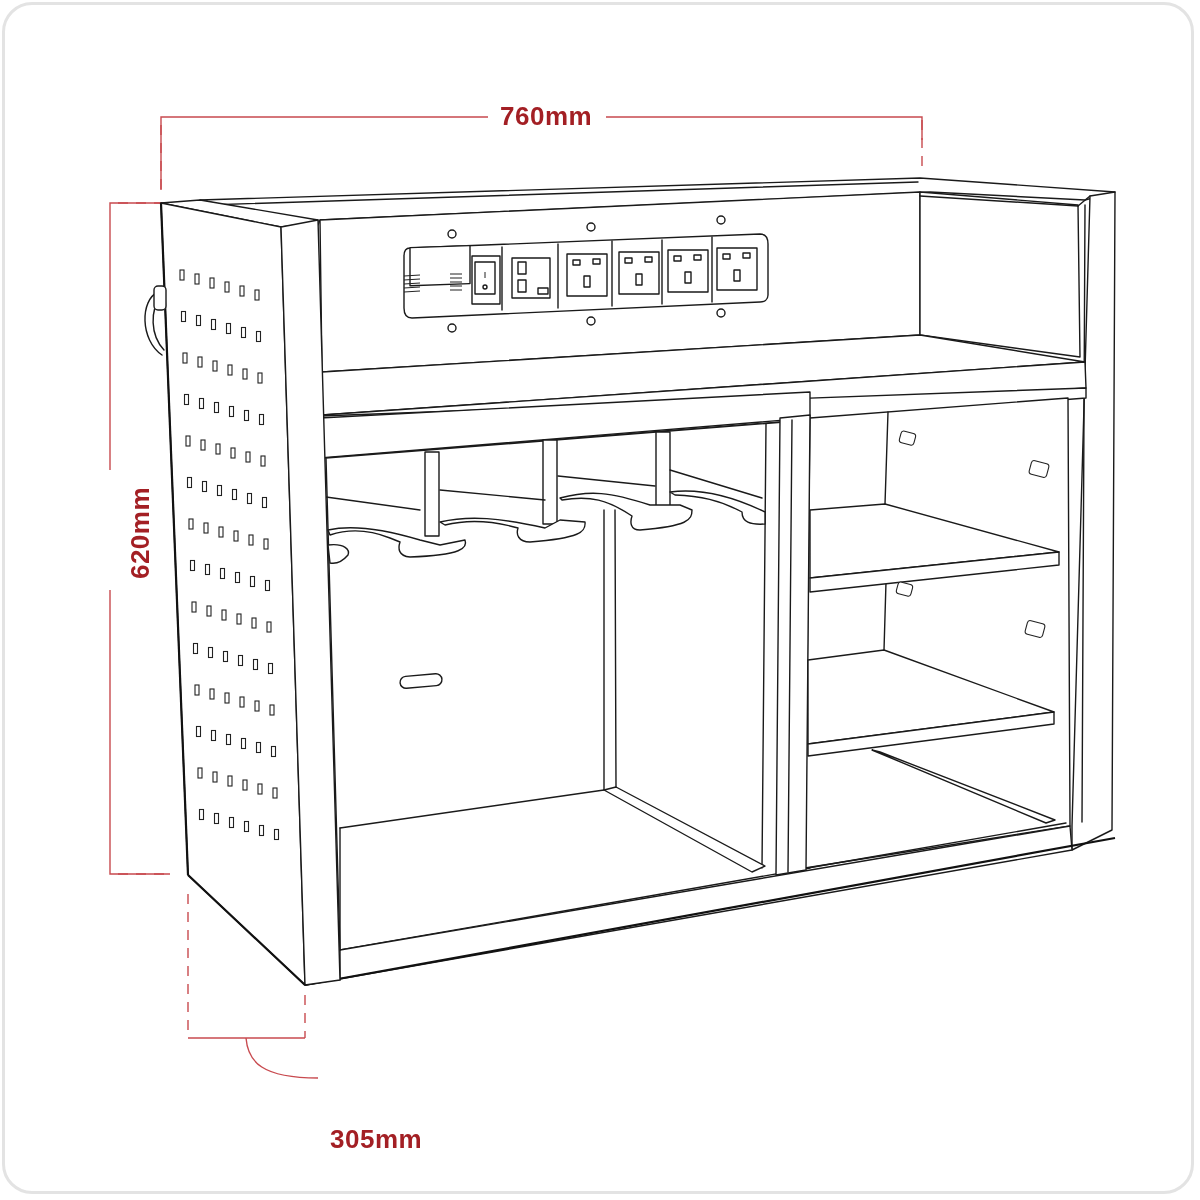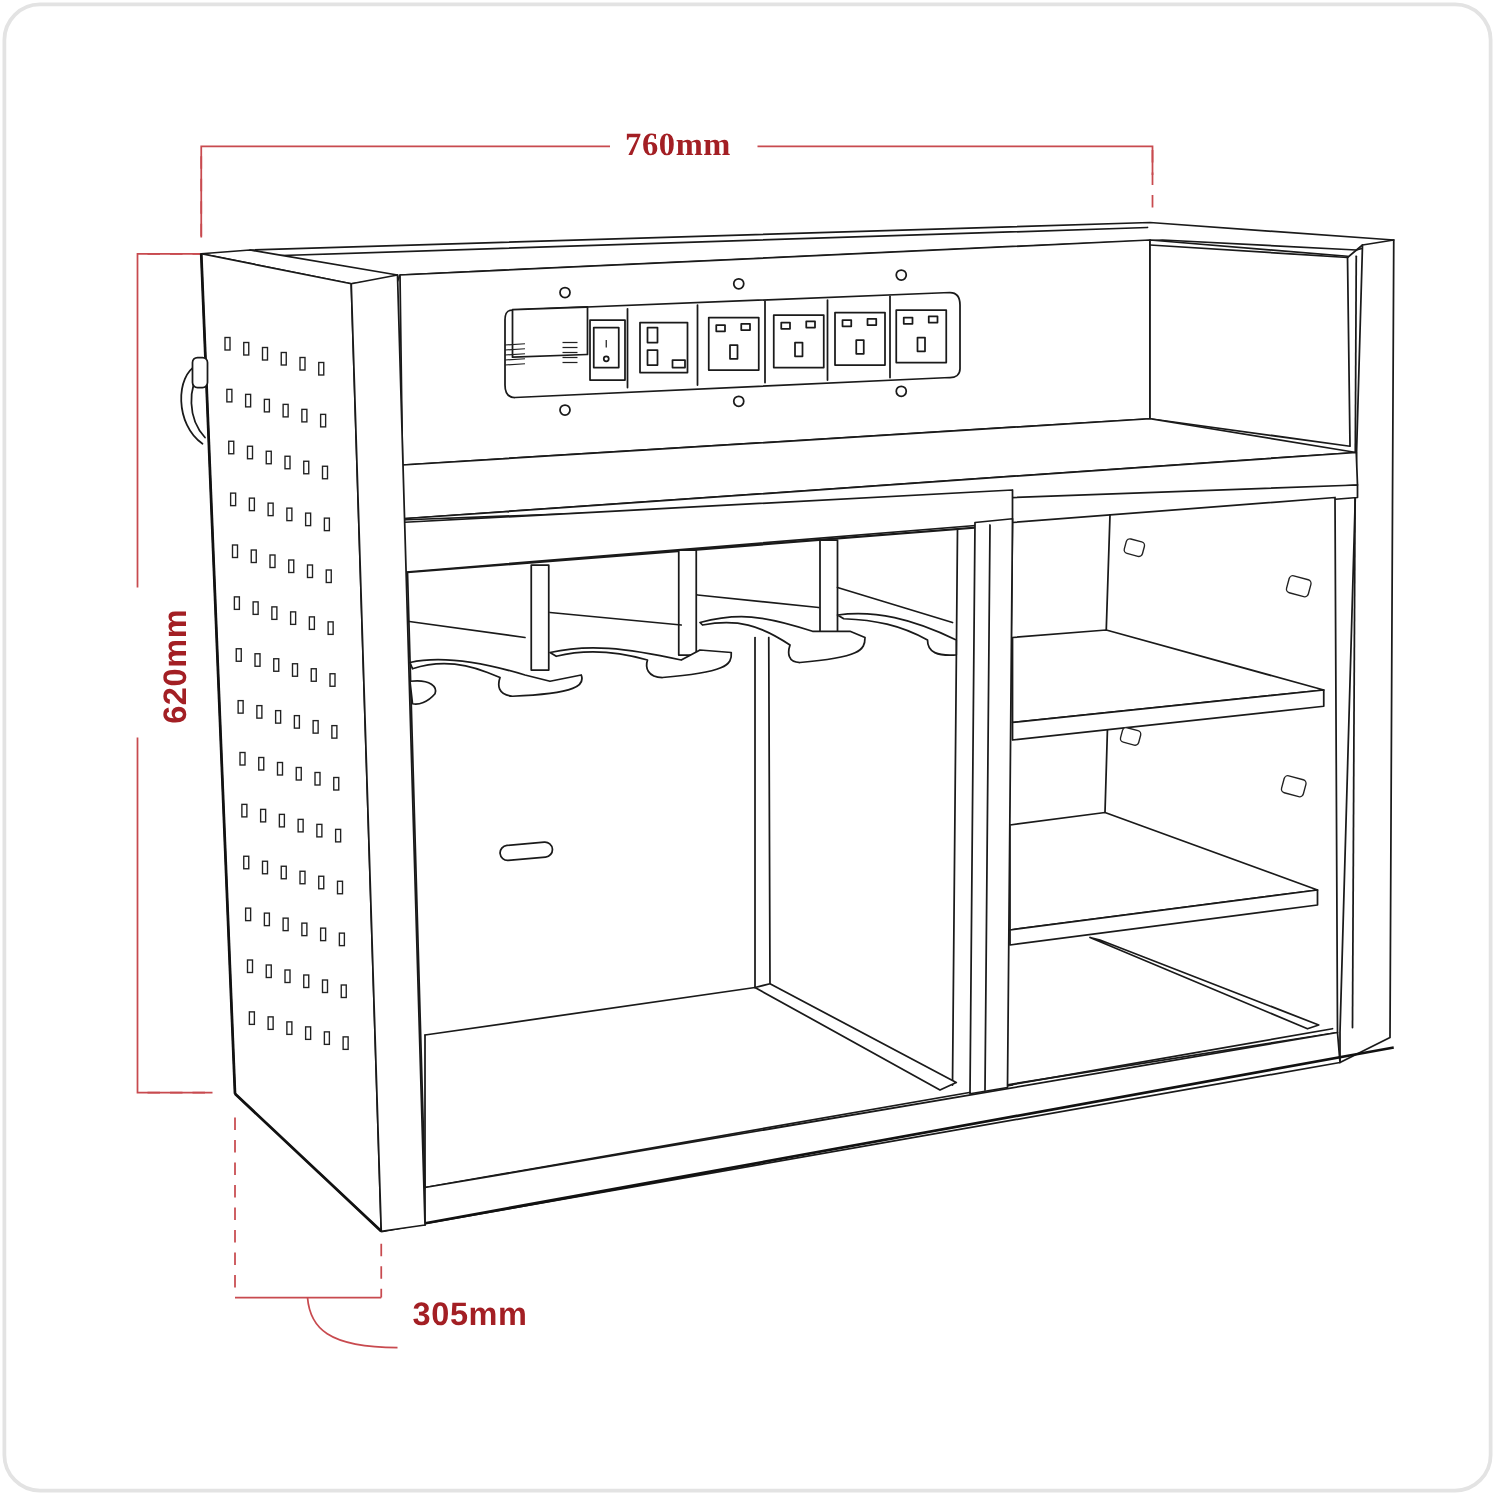--- a/index.html
+++ b/index.html
@@ -7,23 +7,23 @@
   .frame {
     position: absolute; left: 2px; top: 2px; width: 1192px; height: 1192px;
     border: 3px solid #e3e3e3; border-radius: 30px; background: #fff; box-sizing: border-box;
   }
   svg.drawing { position: absolute; left: 0; top: 0; width: 1200px; height: 1200px; }
   .dim-label {
     position: absolute; color: #a31f24; font-weight: bold; font-size: 26px;
     font-family: "Liberation Sans", sans-serif; letter-spacing: 0.5px; line-height: 1;
     background: #fff;
   }
-  .dim-width { left: 494px; top: 103px; padding: 0 6px; font-family: Liberation Serif, serif; }
+  .dim-width { left: 494px; top: 103px; padding: 0 6px; }
   .dim-height { left: 88px; top: 520px; transform: rotate(-90deg); transform-origin: center; padding: 0 6px; }
-  .dim-depth { left: 330px; top: 1038px; }
+  .dim-depth { left: 330px; top: 1126px; }
   .ln { fill: none; stroke: #1a1a1a; stroke-width: 1.4; stroke-linejoin: round; stroke-linecap: round; }
   .ln-thick { fill: none; stroke: #111; stroke-width: 2.2; stroke-linejoin: round; }
   .fill-w { fill: #fff; stroke: #1a1a1a; stroke-width: 1.4; stroke-linejoin: round; }
   .dim { fill: none; stroke: #c84a4f; stroke-width: 1.4; }
   .dim-dash { fill: none; stroke: #c84a4f; stroke-width: 1.4; stroke-dasharray: 10 8; }
   .hole { fill: #fff; stroke: #222; stroke-width: 1.1; }
 </style>
 </head>
 <body>
 

